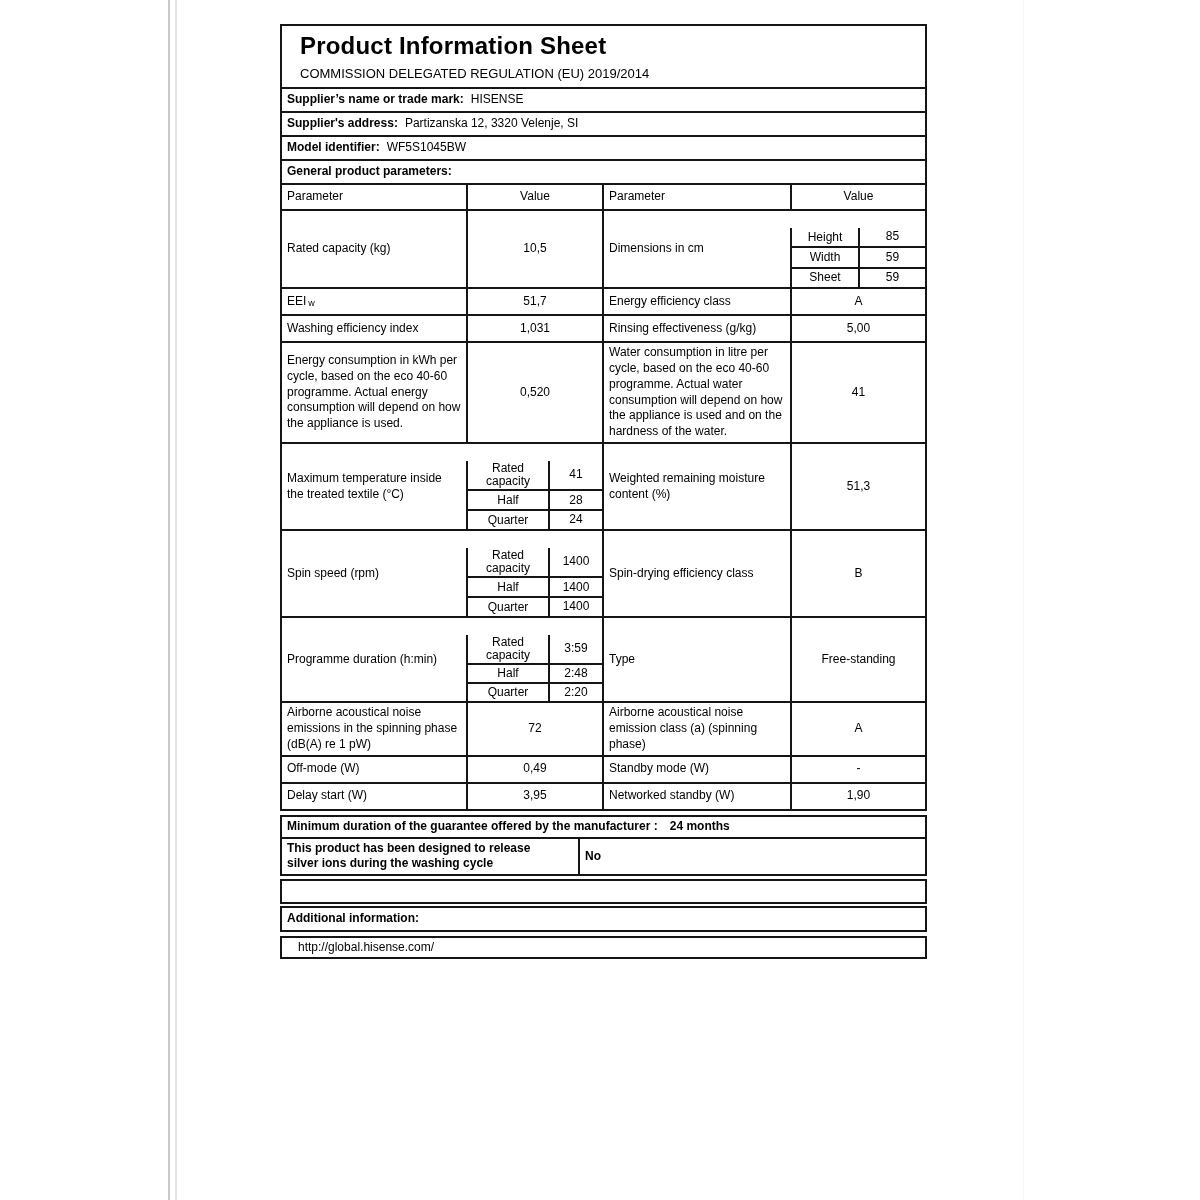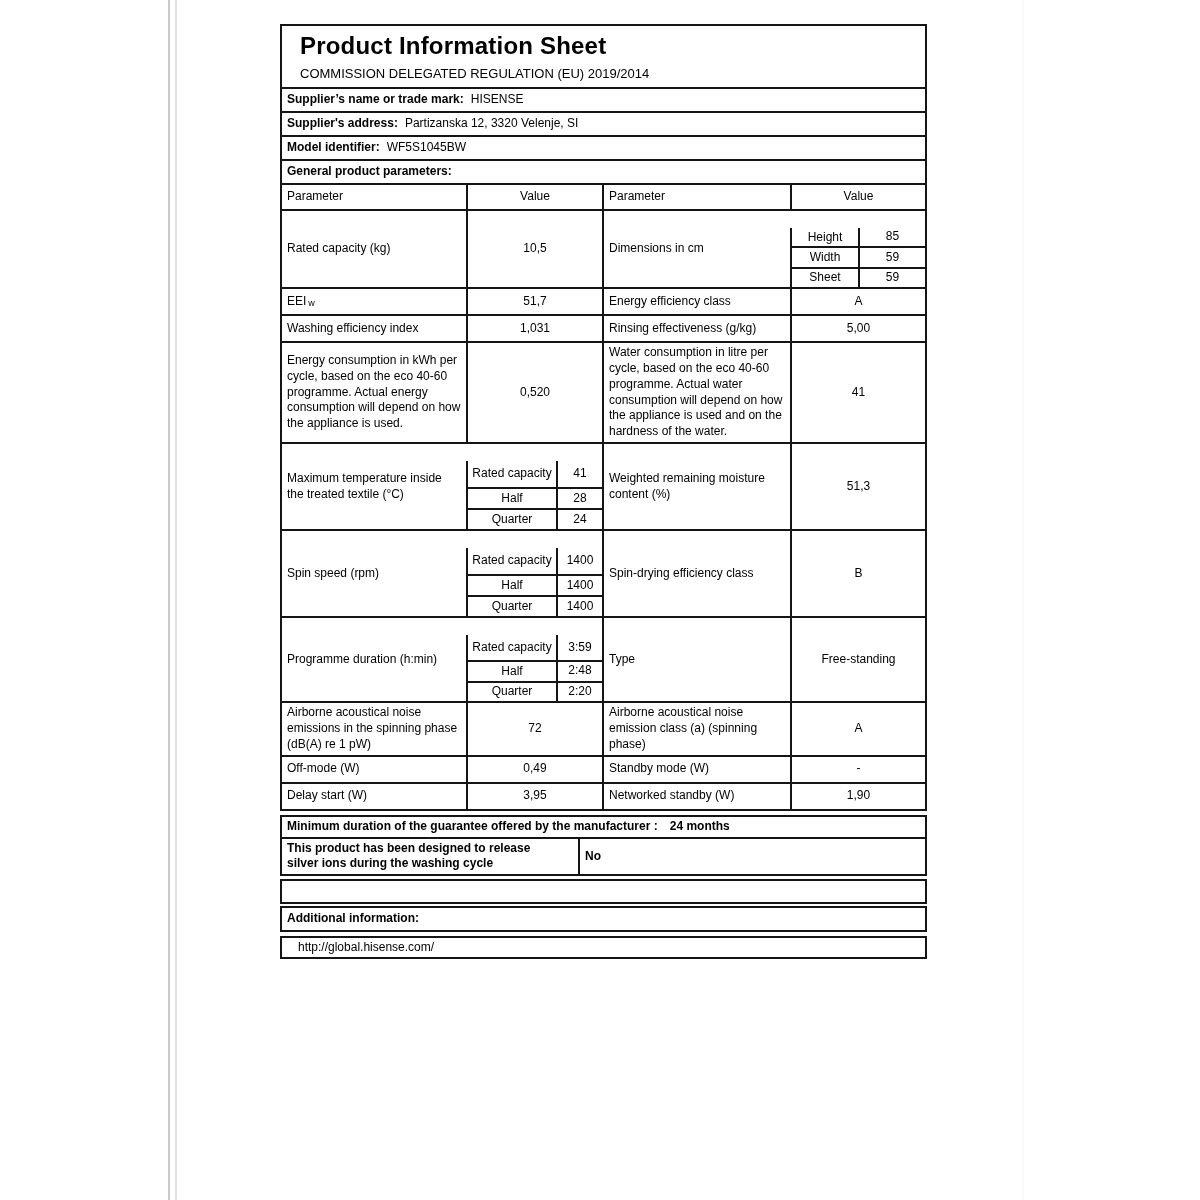--- a/index.html
+++ b/index.html
@@ -16,21 +16,21 @@
   .sheet{position:absolute;left:280px;top:26px;width:647px;font-size:12px;line-height:1.3;}
   .row{border:2px solid #151515;margin-top:-2px;background:#fff;display:flex;align-items:center;box-sizing:border-box;}
   .g4{display:grid;grid-template-columns:184px 136px 188px 1fr;align-items:stretch;}
   .g2{display:grid;grid-template-columns:256px 1fr;align-items:stretch;}
   .c{border-left:2px solid #151515;padding:2px 5px;display:flex;align-items:center;box-sizing:border-box;}
   .c:first-child{border-left:none;}
   .center{justify-content:center;text-align:center;}
   .subcol{padding:0;display:flex;flex-direction:column;align-items:stretch;margin-top:17px;}
   .subrow{display:flex;flex:1;border-top:2px solid #151515;box-sizing:border-box;}
   .subrow:first-child{border-top:none;}
-  .sub-label{width:88px;display:flex;align-items:center;justify-content:center;text-align:center;line-height:1.1;box-sizing:border-box;padding:1px 2px;}
+  .sub-label{width:80px;display:flex;align-items:center;justify-content:center;text-align:center;line-height:1.1;box-sizing:border-box;padding:1px 2px;}
   .sub-value{flex:1;border-left:2px solid #151515;display:flex;align-items:center;justify-content:center;box-sizing:border-box;}
   .dims .sub-label{width:66px;}
   .tall{flex:1.35;}
 
   .h-title{min-height:62px;flex-direction:column;align-items:flex-start;justify-content:flex-start;padding:4px 18px;gap:5px;}
   .title{font-size:24px;font-weight:bold;letter-spacing:0.2px;}
   .subtitle{font-size:13px;}
   .h-meta{min-height:26px;padding:2px 5px;}
   .h-meta .lbl{font-weight:bold;}
   .h-meta .val{margin-left:7px;}

